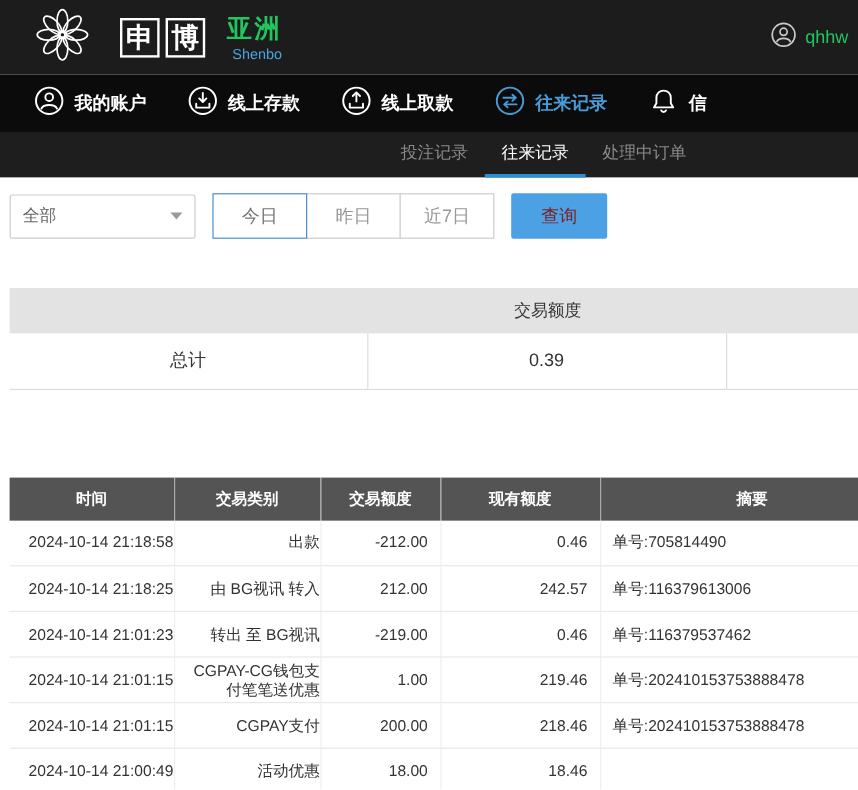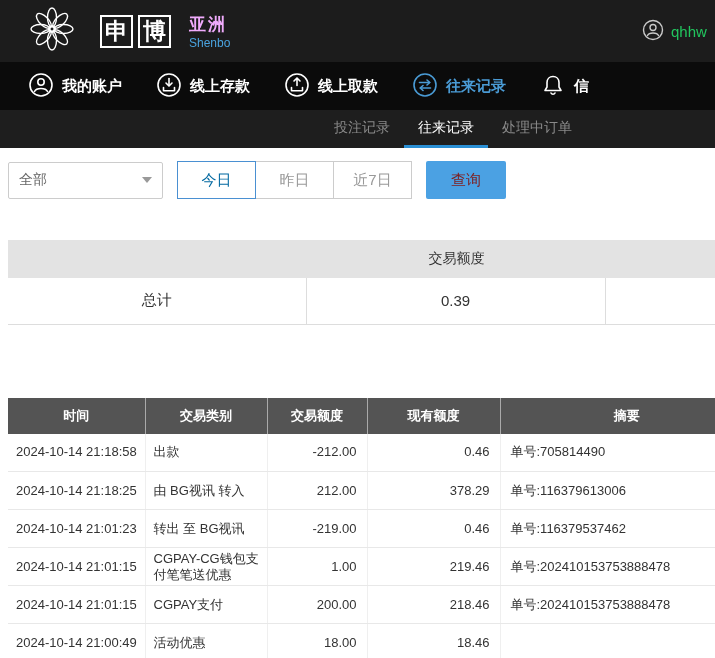--- a/index.html
+++ b/index.html
@@ -7,21 +7,21 @@
     font-family:"Liberation Sans","DejaVu Sans",sans-serif; }
 
   
   .topbar { height:62px; background:#1c1c1c; display:flex; align-items:center;
     padding-left:26px; position:relative; }
   .logo { display:flex; align-items:center; gap:12px; }
   .logo-boxes { display:flex; gap:5px; margin-left:10px; }
   .logo-box { width:33px; height:33px; border:2px solid #fff; color:#fff;
     font-size:23px; font-weight:bold; display:flex; align-items:center; justify-content:center; }
   .logo-right { display:flex; flex-direction:column; align-items:flex-start; margin-left:6px; }
-  .logo-region { color:#f0abfc; font-size:17px; font-weight:bold; letter-spacing:2px; }
+  .logo-region { color:#22c55e; font-size:21px; font-weight:bold; letter-spacing:2px; }
   .logo-sub { color:#4aa3df; font-size:12px; margin-top:0px; align-self:flex-end; }
   .user-area { position:absolute; left:642px; top:0; height:100%; display:flex;
     align-items:center; gap:7px; color:#22c55e; font-size:15px; white-space:nowrap; }
 
   
   .mainnav { height:48px; background:#0b0b0b; display:flex; align-items:center;
     padding-left:28px; gap:34px; }
   .nav-item { display:flex; align-items:center; gap:8px; color:#fff; font-size:15px;
     font-weight:bold; white-space:nowrap; cursor:pointer; flex:none; }
   .nav-item svg { stroke:#fff; flex:none; }
@@ -40,42 +40,42 @@
     display:flex; align-items:center; justify-content:space-between; padding:0 10px;
     color:#666; font-size:14px; background:#fff; cursor:pointer; }
   .caret { width:0; height:0; border-left:5px solid transparent;
     border-right:5px solid transparent; border-top:6px solid #999; }
   .datebox { width:215px; height:37px; border:1px solid #ccc; border-radius:2px;
     display:flex; align-items:center; gap:8px; padding:0 10px; color:#666; font-size:14px;
     margin-left:12px; background:#fff; cursor:pointer; white-space:nowrap; }
   .qbtn { width:79px; height:38px; border:1px solid #ccc; background:#fff; color:#999;
     font-size:15px; margin-left:-1px; cursor:pointer; font-family:inherit; }
   .qbtn.first { margin-left:14px; }
-  .qbtn.active { border-color:#4a90d2; color:#0369a1; position:relative; z-index:1; }
+  .qbtn.active { border-color:#4a90d2; color:#737373; position:relative; z-index:1; }
   .search-btn { width:80px; height:38px; margin-left:14px; background:#4ba1e3; border:none;
     color:#7f1d1d; font-size:15px; border-radius:2px; cursor:pointer; font-family:inherit; flex:none; }
 
   
   table { border-collapse:collapse; table-layout:fixed; }
   .summary { margin:28px 0 0 8px; width:897px; }
   .summary th { background:#e3e3e3; height:38px; font-size:14px; color:#333;
     font-weight:normal; text-align:center; }
   .summary td { height:46px; text-align:center; font-size:15px; color:#333;
     border-bottom:1px solid #ddd; background:#fff; }
   .summary td:not(:last-child) { border-right:1px solid #ddd; }
 
   
   .records { margin:73px 0 0 8px; width:745px; }
   .records thead th { background:#545454; color:#fff; height:36px; font-size:13px;
     font-weight:bold; text-align:center; }
   .records thead th:not(:last-child) { border-right:1px solid rgba(255,255,255,0.5); }
   .records tbody td { height:38px; font-size:13px; color:#333; background:#fff;
     border-bottom:1px solid #e8e8e8; line-height:16px; vertical-align:middle; }
   .records tbody td:not(:last-child) { border-right:1px solid #efefef; }
-  .al { text-align:left; padding-left:8px; }
+  .al { text-align:right; padding-left:8px; }
   .ar { text-align:right; padding-right:10px; }
   .memo { text-align:left; padding-left:10px; }
 </style>
 </head>
 <body>
 
 <header class="topbar">
   <div class="logo">
     <span>
       <svg width="52" height="52" viewBox="0 0 52 52" fill="none" stroke="#fff" stroke-width="1.4">
@@ -232,21 +232,21 @@
       <td class="al">2024-10-14 21:18:58</td>
       <td class="al">出款</td>
       <td class="ar">-212.00</td>
       <td class="ar">0.46</td>
       <td class="memo">单号:705814490</td>
     </tr>
     <tr>
       <td class="al">2024-10-14 21:18:25</td>
       <td class="al">由 BG视讯 转入</td>
       <td class="ar">212.00</td>
-      <td class="ar">378.29</td>
+      <td class="ar">242.57</td>
       <td class="memo">单号:116379613006</td>
     </tr>
     <tr>
       <td class="al">2024-10-14 21:01:23</td>
       <td class="al">转出 至 BG视讯</td>
       <td class="ar">-219.00</td>
       <td class="ar">0.46</td>
       <td class="memo">单号:116379537462</td>
     </tr>
     <tr>

